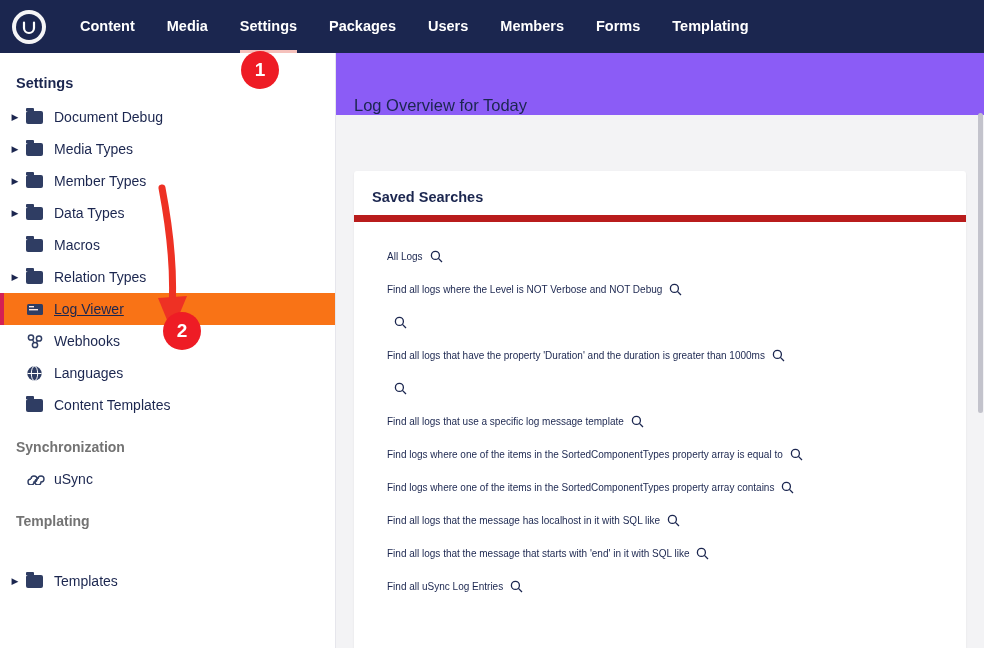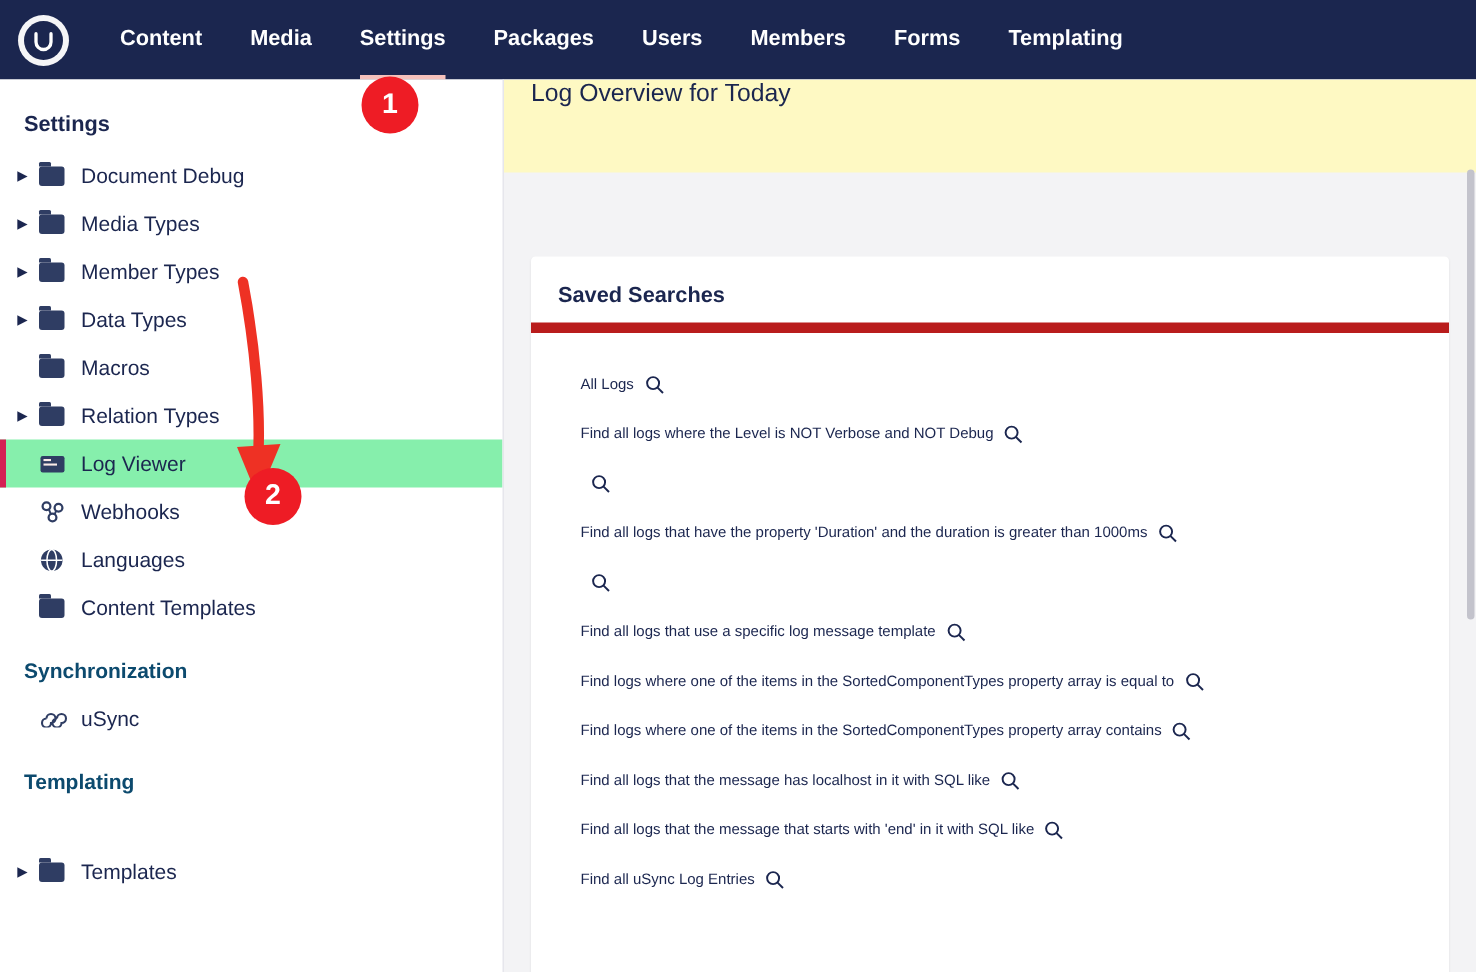--- a/index.html
+++ b/index.html
@@ -73,21 +73,22 @@
     display: flex;
     align-items: center;
     height: 32px;
     padding-left: 8px;
     font-size: 14px;
     color: #1b264f;
     cursor: pointer;
     position: relative;
   }
   .tree-row.selected {
-    background: #86efac;
+    background: #f97316;
+    text-decoration: underline;
   }
   .tree-row.selected::before {
     content: "";
     position: absolute;
     left: 0; top: 0; bottom: 0;
     width: 4px;
     background: #d42054;
   }
   .caret {
     width: 14px;
@@ -103,21 +104,21 @@
     flex: none;
     display: flex;
     align-items: center;
     justify-content: flex-start;
     padding-left: 4px;
   }
   .tree-label { padding-left: 4px; white-space: nowrap; }
   .group-head {
     font-size: 14px;
     font-weight: bold;
-    color: #0c4a6e;
+    color: #737373;
     padding: 18px 0 8px 16px;
   }
 
   
   .folder {
     width: 17px; height: 13px;
     background: #2f3d63;
     border-radius: 2px;
     position: relative;
   }
@@ -132,24 +133,24 @@
 
   
   .main {
     position: absolute;
     top: 53px; left: 336px;
     width: 648px; height: 595px;
     background: #f3f3f5;
     overflow: hidden;
   }
   .main-header {
-    background: #fef9c3;
+    background: #8b5cf6;
     height: 62px;
     display: flex;
-    align-items: flex-start;
+    align-items: flex-end;
     padding-left: 18px;
   }
   .main-title {
     font-size: 16.5px;
     color: #1b264f;
   }
   .panel {
     margin: 56px 18px 0 18px;
     background: #ffffff;
     border-radius: 3px;

